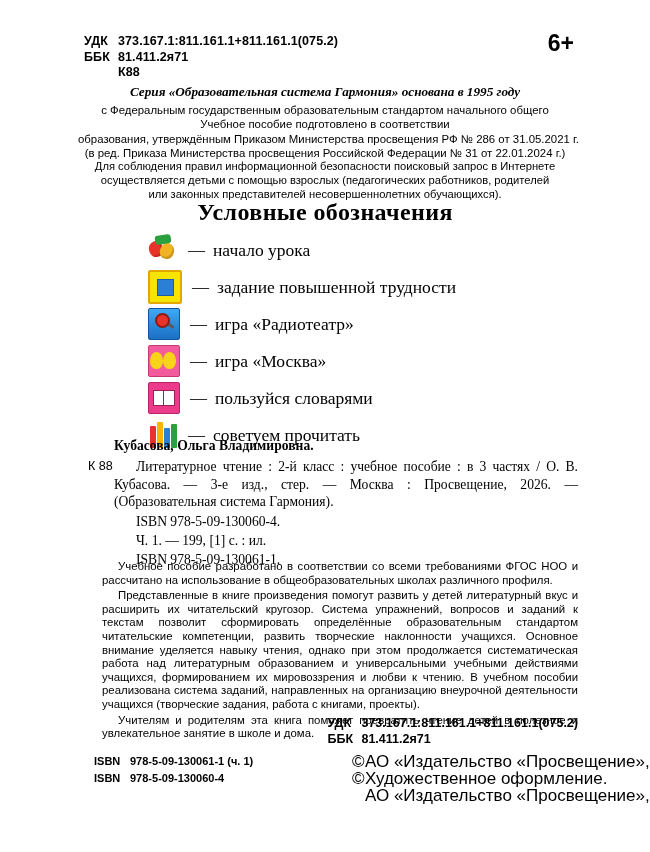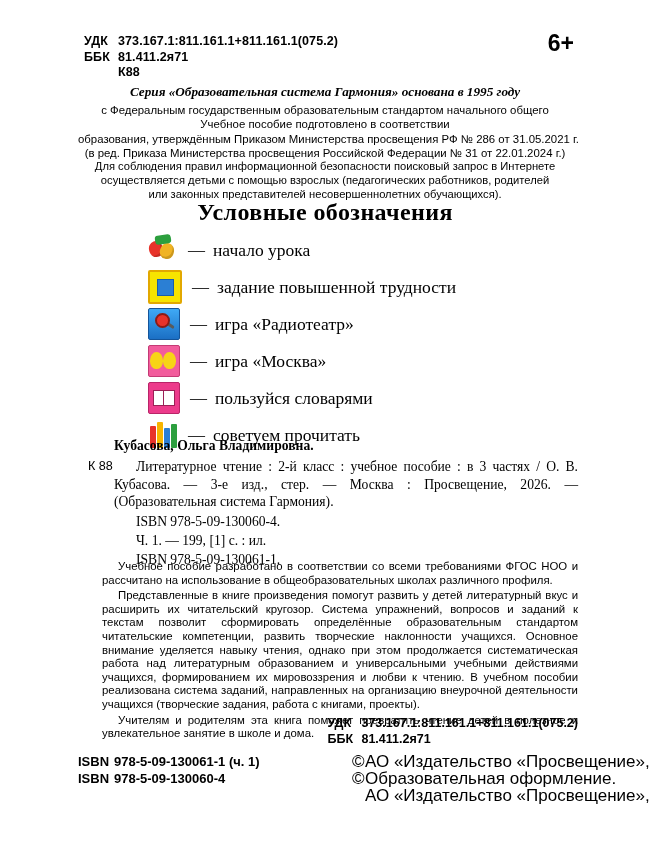--- a/index.html
+++ b/index.html
@@ -272,23 +272,23 @@
     font-size: 12.5px;
     line-height: 15.5px;
     font-family: "Liberation Sans", sans-serif;
     font-weight: bold;
     text-align: left;
   }
 
   
   .isbn-block {
     position: absolute;
-    left: 78px;
+    left: 94px;
     top: 753px;
-    font-size: 13px;
+    font-size: 11px;
     line-height: 17px;
     font-family: "Liberation Sans", sans-serif;
     font-weight: bold;
   }
   .isbn-block .lab { display: inline-block; width: 36px; }
 
   .rights-block {
     position: absolute;
     left: 352px;
     top: 753px;
@@ -426,18 +426,18 @@
     <div>
       <span class="lab">ISBN</span><span>978-5-09-130060-4</span>
     </div>
   </div>
 
   <div class="rights-block">
     <div class="r-line">
       <span class="sym">©</span><span>АО  «Издательство  «Просвещение»,  2023</span>
     </div>
     <div class="r-line">
-      <span class="sym">©</span><span>Образовательная  оформление.</span>
+      <span class="sym">©</span><span>Художественное  оформление.</span>
     </div>
     <div class="r-line ind">АО  «Издательство  «Просвещение»,  2023</div>
   </div>
 
 </div>
 
 </body></html>

